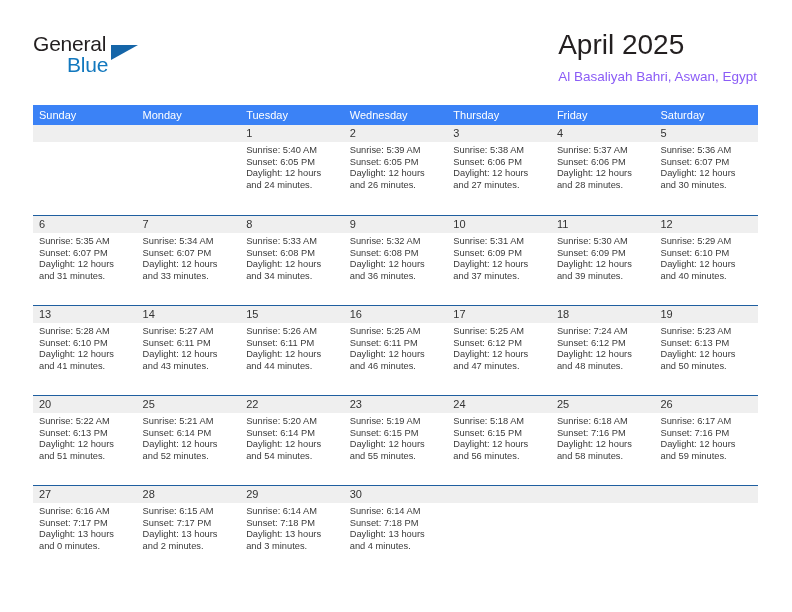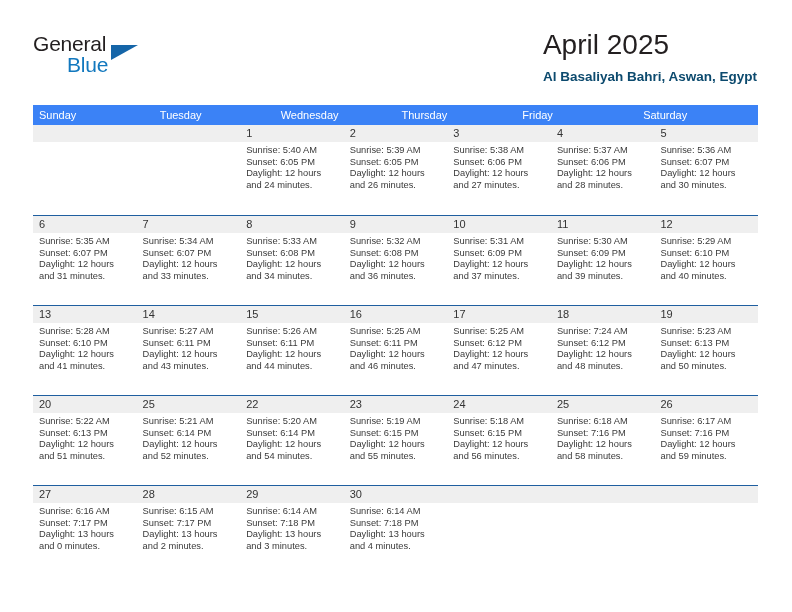--- a/index.html
+++ b/index.html
@@ -73,22 +73,22 @@
   }
   .month-title {
     font-size: 28px;
     font-weight: 400;
     color: #231f20;
     line-height: 34px;
     white-space: nowrap;
   }
   .location {
     font-size: 13.5px;
-    font-weight: 700;
-    color: #0c4a6e;
+    font-weight: 400;
+    color: #8b5cf6;
     line-height: 22px;
     margin-top: 4px;
     white-space: nowrap;
   }
 
   
   .calendar {
     position: absolute;
     left: 33px;
     top: 105px;
@@ -167,20 +167,21 @@
     <div class="title-block">
       <div class="month-title">April 2025</div>
       <div class="location">Al Basaliyah Bahri, Aswan, Egypt</div>
     </div>
 
   </div>
 
   <div class="calendar">
     <div class="weekdays">
         <div class="weekday">Sunday</div>
+        <div class="weekday">Monday</div>
         <div class="weekday">Tuesday</div>
         <div class="weekday">Wednesday</div>
         <div class="weekday">Thursday</div>
         <div class="weekday">Friday</div>
         <div class="weekday">Saturday</div>
       </div>
     <div class="weeks">
         <div class="week first">
           <div class="daycell empty">
             <div class="daynum-band">

